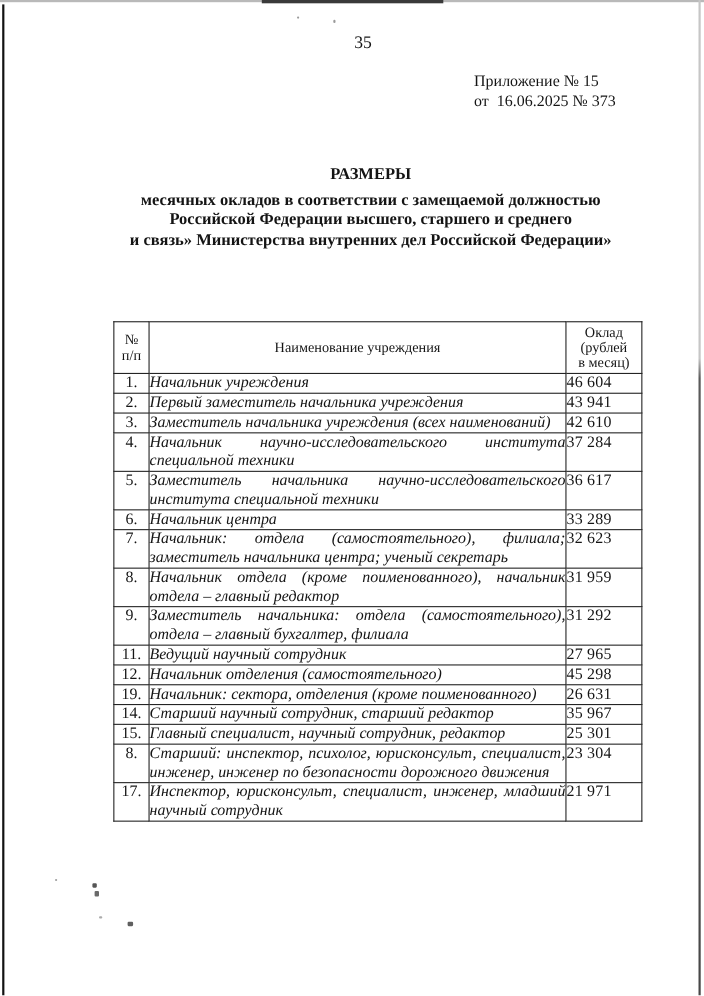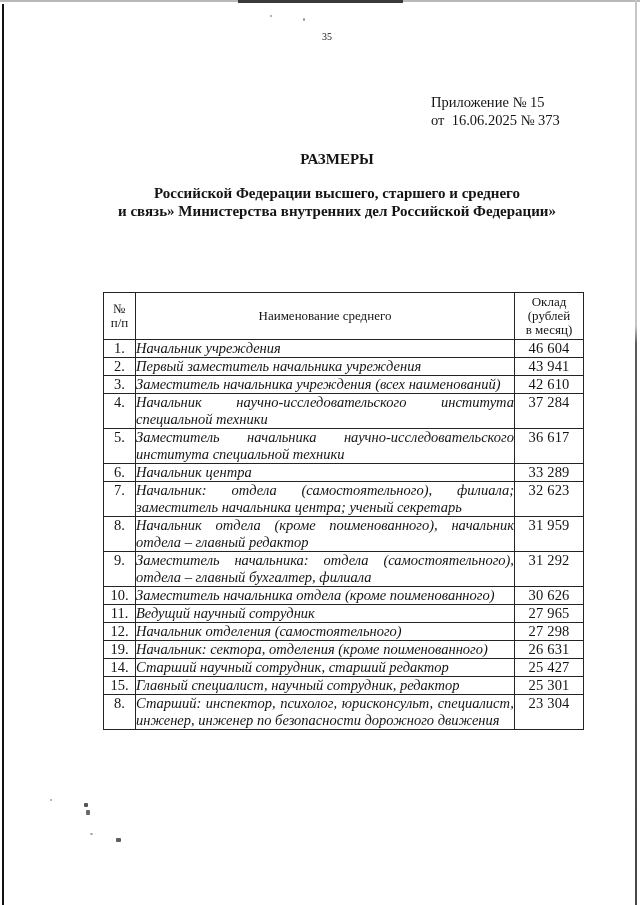--- a/index.html
+++ b/index.html
@@ -31,33 +31,33 @@
   }
   .edge-right {
     position: absolute; top: 0; right: 3px; width: 2px; height: 905px;
     background: linear-gradient(#c6c6c6 0%, #c6c6c6 36%, #5a5a5a 38%, #474747 100%);
   }
   .speckle { position: absolute; border-radius: 1px; }
 
   
   .page-number {
     position: absolute; top: 31px; left: 322px;
-    font-size: 10px;
+    font-size: 16px;
   }
   .appendix {
     position: absolute; top: 65px; left: 431px;
-    font-size: 14.5px; line-height: 18px; margin-top: 28px;
+    font-size: 14.5px; line-height: 18px;
   }
   .appendix .line { white-space: pre; }
 
   .doc-title {
     position: absolute; top: 150px; left: 37px; width: 600px;
     text-align: center; font-weight: bold; font-size: 15px; line-height: 18.5px;
   }
-  .doc-title .heading { margin-bottom: 15px; }
+  .doc-title .heading { margin-bottom: 4px; }
 
   
   table.salary {
     position: absolute; top: 292px; left: 103px;
     width: 480px;
     border-collapse: collapse;
     table-layout: fixed;
     font-size: 14.5px;
     line-height: 17px;
   }
@@ -84,21 +84,21 @@
     text-align: center;
     padding-top: 1px;
   }
   td.td-pos {
     text-align: justify;
     text-align-last: left;
     padding: 1px 5px 1px 7px;
     font-style: italic;
   }
   td.td-sal {
-    text-align: center;
+    text-align: left;
     padding-top: 1px;
     letter-spacing: 0.2px;
   }
 </style>
 </head>
 <body>
 
 <div class="edge-top"></div>
 <div class="edge-top-dark"></div>
 <div class="edge-left"></div>
@@ -114,35 +114,36 @@
 
 <div class="page-number">35</div>
 
 <div class="appendix">
   <div class="line">Приложение № 15</div>
   <div class="line">от  16.06.2025 № 373</div>
 </div>
 
 <div class="doc-title">
   <div class="heading">РАЗМЕРЫ</div>
+  <div>месячных окладов в соответствии с замещаемой должностью</div>
   <div>Российской Федерации высшего, старшего и среднего</div>
   <div>и связь» Министерства внутренних дел Российской Федерации»</div>
 </div>
 
 <table class="salary">
   <colgroup>
     <col class="c-num">
     <col class="c-pos">
     <col class="c-sal">
   </colgroup>
   <thead>
     <tr>
       <th>№
 п/п</th>
-      <th>Наименование среднего</th>
+      <th>Наименование учреждения</th>
       <th>Оклад
 (рублей
 в месяц)</th>
     </tr>
   </thead>
   <tbody>
 
       <tr>
         <td class="td-num">1.</td>
         <td class="td-pos">Начальник учреждения</td>
@@ -190,56 +191,56 @@
         <td class="td-pos">Начальник отдела (кроме поименованного), начальник отдела – главный редактор</td>
         <td class="td-sal">31 959</td>
       </tr>
 
       <tr>
         <td class="td-num">9.</td>
         <td class="td-pos">Заместитель начальника: отдела (самостоятельного), отдела – главный бухгалтер, филиала</td>
         <td class="td-sal">31 292</td>
       </tr>
 
-      <tr>
-        <td class="td-num">10.</td>
-        <td class="td-pos">Заместитель начальника отдела (кроме поименованного)</td>
-        <td class="td-sal">30 626</td>
-      </tr>
 
       <tr>
         <td class="td-num">11.</td>
         <td class="td-pos">Ведущий научный сотрудник</td>
         <td class="td-sal">27 965</td>
       </tr>
 
       <tr>
         <td class="td-num">12.</td>
         <td class="td-pos">Начальник отделения (самостоятельного)</td>
-        <td class="td-sal">27 298</td>
+        <td class="td-sal">45 298</td>
       </tr>
 
       <tr>
         <td class="td-num">19.</td>
         <td class="td-pos">Начальник: сектора, отделения (кроме поименованного)</td>
         <td class="td-sal">26 631</td>
       </tr>
 
       <tr>
         <td class="td-num">14.</td>
         <td class="td-pos">Старший научный сотрудник, старший редактор</td>
-        <td class="td-sal">25 427</td>
+        <td class="td-sal">35 967</td>
       </tr>
 
       <tr>
         <td class="td-num">15.</td>
         <td class="td-pos">Главный специалист, научный сотрудник, редактор</td>
         <td class="td-sal">25 301</td>
       </tr>
 
       <tr>
         <td class="td-num">8.</td>
         <td class="td-pos">Старший: инспектор, психолог, юрисконсульт, специалист, инженер, инженер по безопасности дорожного движения</td>
         <td class="td-sal">23 304</td>
       </tr>
 
+      <tr>
+        <td class="td-num">17.</td>
+        <td class="td-pos">Инспектор, юрисконсульт, специалист, инженер, младший научный сотрудник</td>
+        <td class="td-sal">21 971</td>
+      </tr>
     </tbody>
 </table>
 
 </body></html>

